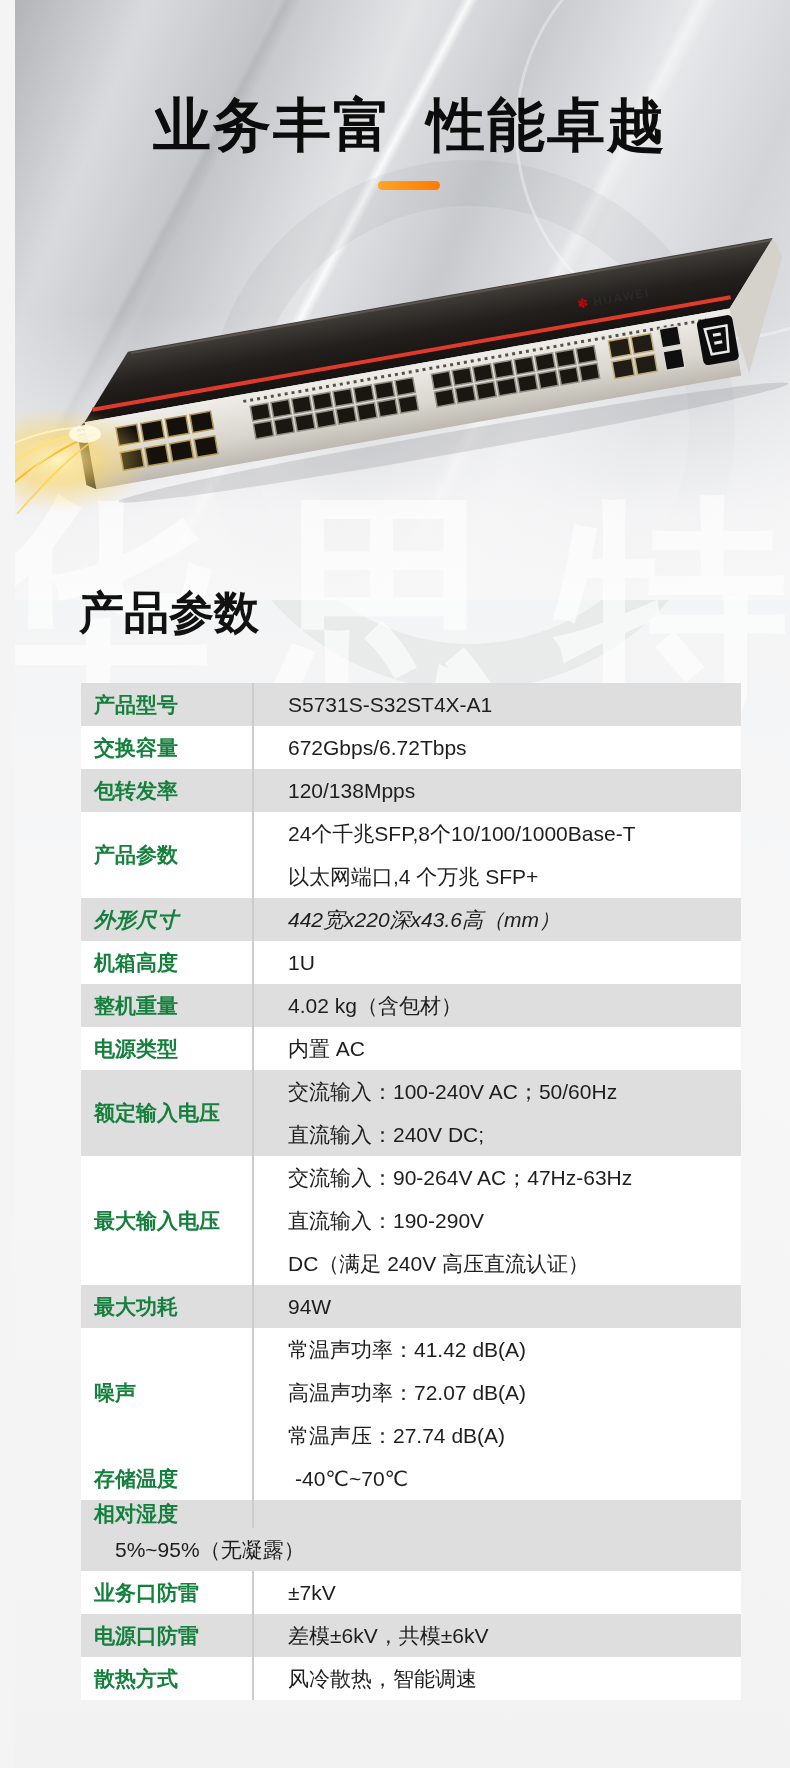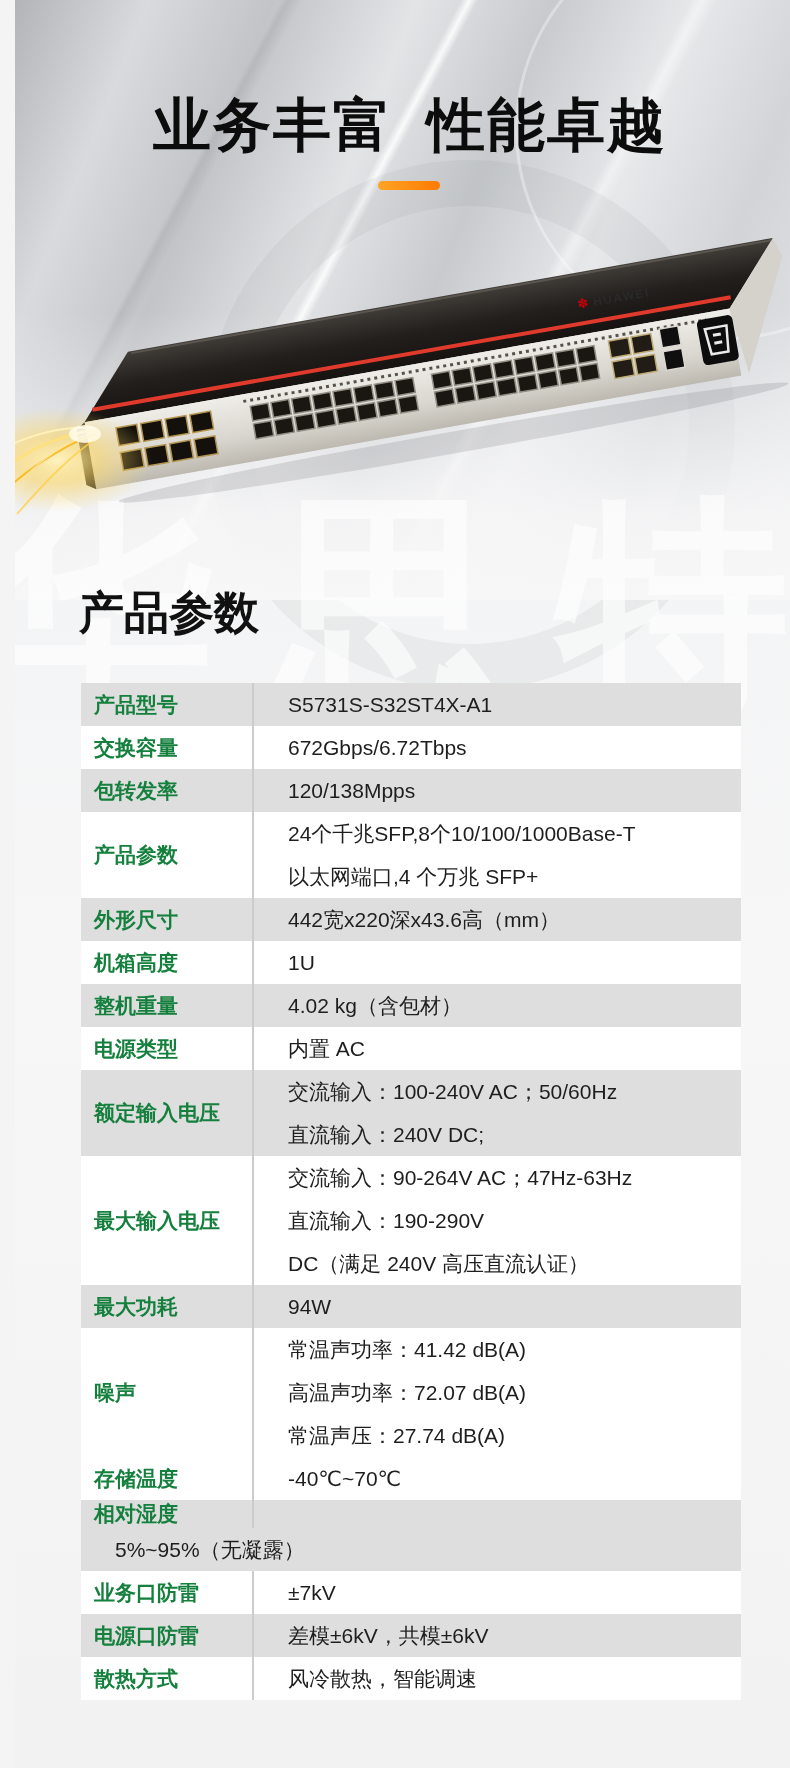--- a/index.html
+++ b/index.html
@@ -285,21 +285,21 @@
           <div class="spec-line">120/138Mpps</div>
         </div>
       </div>
       <div class="spec-row" style="background: rgb(255, 255, 255);">
         <div class="spec-label">产品参数</div>
         <div class="spec-value">
           <div class="spec-line">24个千兆SFP,8个10/100/1000Base-T</div>
           <div class="spec-line">以太网端口,4 个万兆 SFP+</div>
         </div>
       </div>
-      <div class="spec-row" style="background: rgb(222, 222, 222);">
+      <div class="spec-row" style="background: rgb(222, 222, 222); font-style: italic;">
         <div class="spec-label">外形尺寸</div>
         <div class="spec-value">
           <div class="spec-line">442宽x220深x43.6高（mm）</div>
         </div>
       </div>
       <div class="spec-row" style="background: rgb(255, 255, 255);">
         <div class="spec-label">机箱高度</div>
         <div class="spec-value">
           <div class="spec-line">1U</div>
         </div>
@@ -338,21 +338,21 @@
         </div>
       </div>
       <div class="spec-row" style="background: rgb(255, 255, 255);">
         <div class="spec-label">噪声</div>
         <div class="spec-value">
           <div class="spec-line">常温声功率：41.42 dB(A)</div>
           <div class="spec-line">高温声功率：72.07 dB(A)</div>
           <div class="spec-line">常温声压：27.74 dB(A)</div>
         </div>
       </div>
-      <div class="spec-row" style="background: rgb(255, 255, 255);">
+      <div class="spec-row" style="background: rgb(255, 255, 255); gap: 7px;">
         <div class="spec-label">存储温度</div>
         <div class="spec-value">
           <div class="spec-line">-40℃~70℃</div>
         </div>
       </div>
       <div class="spec-row" style="background: rgb(222, 222, 222); flex-direction: column;">
         <div class="spec-label">相对湿度</div>
         <div class="spec-value">
           <div class="spec-line">5%~95%（无凝露）</div>
         </div>

